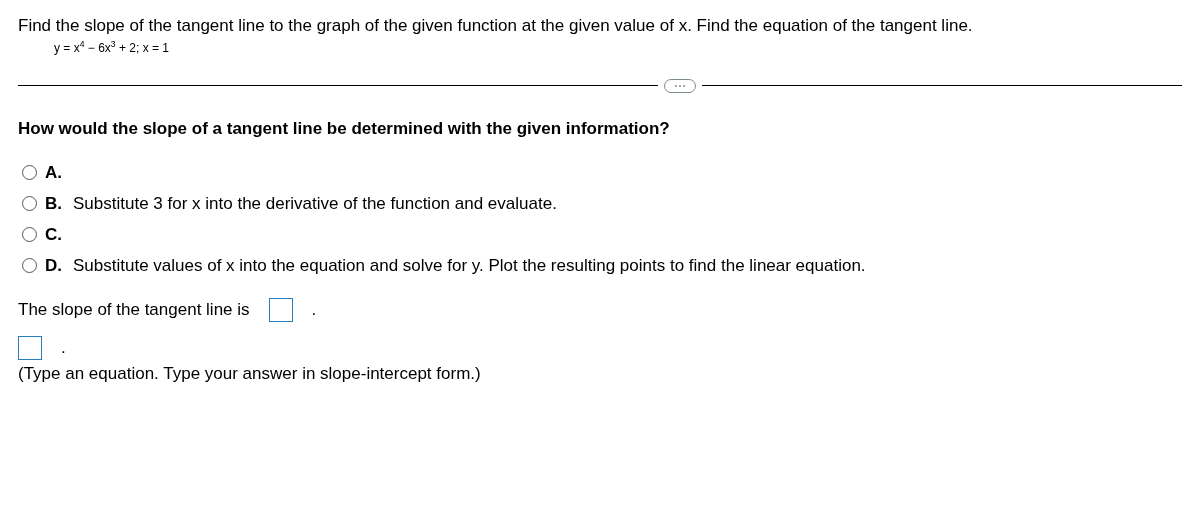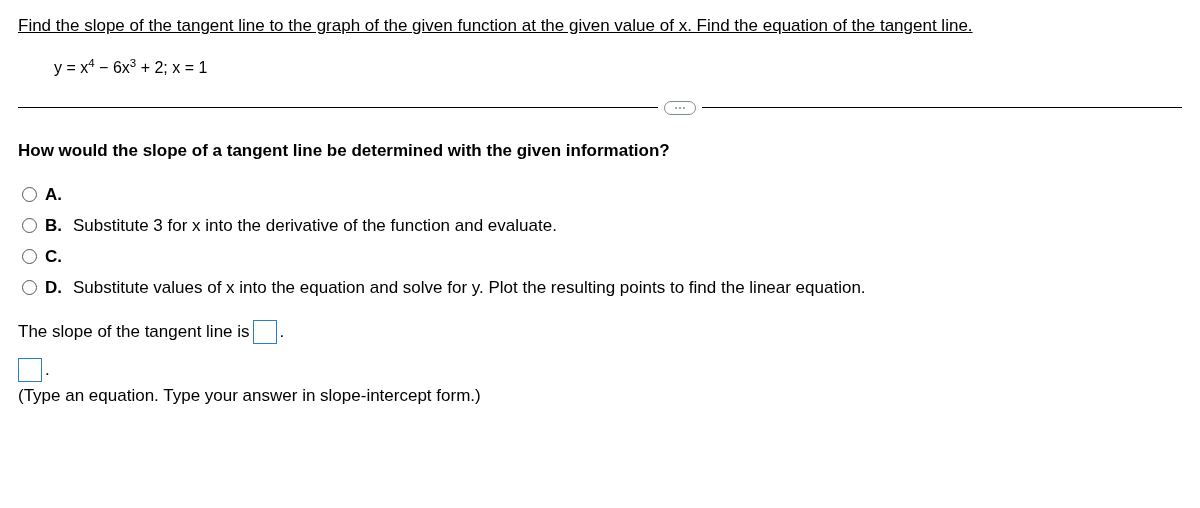--- a/index.html
+++ b/index.html
@@ -4,22 +4,22 @@
   <style>
     * { box-sizing: border-box; margin: 0; padding: 0; }
     body {
       font-family: Arial, Helvetica, sans-serif;
       font-size: 17px;
       color: #000;
       padding: 14px 18px;
       background: #fff;
       width: 1200px;
     }
-    .question-text { margin-bottom: 20px; line-height: 1.45; text-decoration: underline; }
-    .equation { margin: 0 0 24px 36px; font-size: 16px; }
+    .question-text { margin-bottom: 2px; line-height: 1.45; }
+    .equation { margin: 0 0 24px 36px; font-size: 12px; }
     sup { font-size: 0.72em; vertical-align: super; line-height: 0; }
     .divider-row {
       display: flex; align-items: center;
       margin: 18px 0 26px 0;
     }
     .divider-line { flex: 0 0 640px; height: 1px; background: #000; }
     .divider-line.right { flex: 1; }
     .expand-btn {
       width: 32px; height: 14px;
       border: 1px solid #7f8c8d; border-radius: 7px;
@@ -28,21 +28,21 @@
     }
     .expand-btn span { width: 2px; height: 2px; border-radius: 50%; background: #7f8c8d; }
     .sub-question { margin-bottom: 24px; font-weight: bold; }
     .options { margin: 0 0 22px 4px; }
     .option-row { display: flex; align-items: center; margin-bottom: 11px; gap: 8px; }
     .radio {
       width: 15px; height: 15px; border: 1.5px solid #555;
       border-radius: 50%; background: #fff; flex-shrink: 0;
     }
     .opt-letter { font-weight: bold; min-width: 20px; }
-    .answer-line { margin-bottom: 14px; display: flex; align-items: center; gap: 3px; flex-wrap: wrap; }
+    .answer-line { margin-bottom: 14px; display: flex; align-items: center; gap: 19px; flex-wrap: wrap; }
     .answer-box {
       display: inline-block; width: 24px; height: 24px;
       border: 1px solid #2a7fbf; background: #fff;
     }
     .hint { color: #000000; margin-top: -10px; }
   </style>
 </head>
 <body>
 
 <div class="question-text">Find the slope of the tangent line to the graph of the given function at the given value of x. Find the equation of the tangent line.</div>

